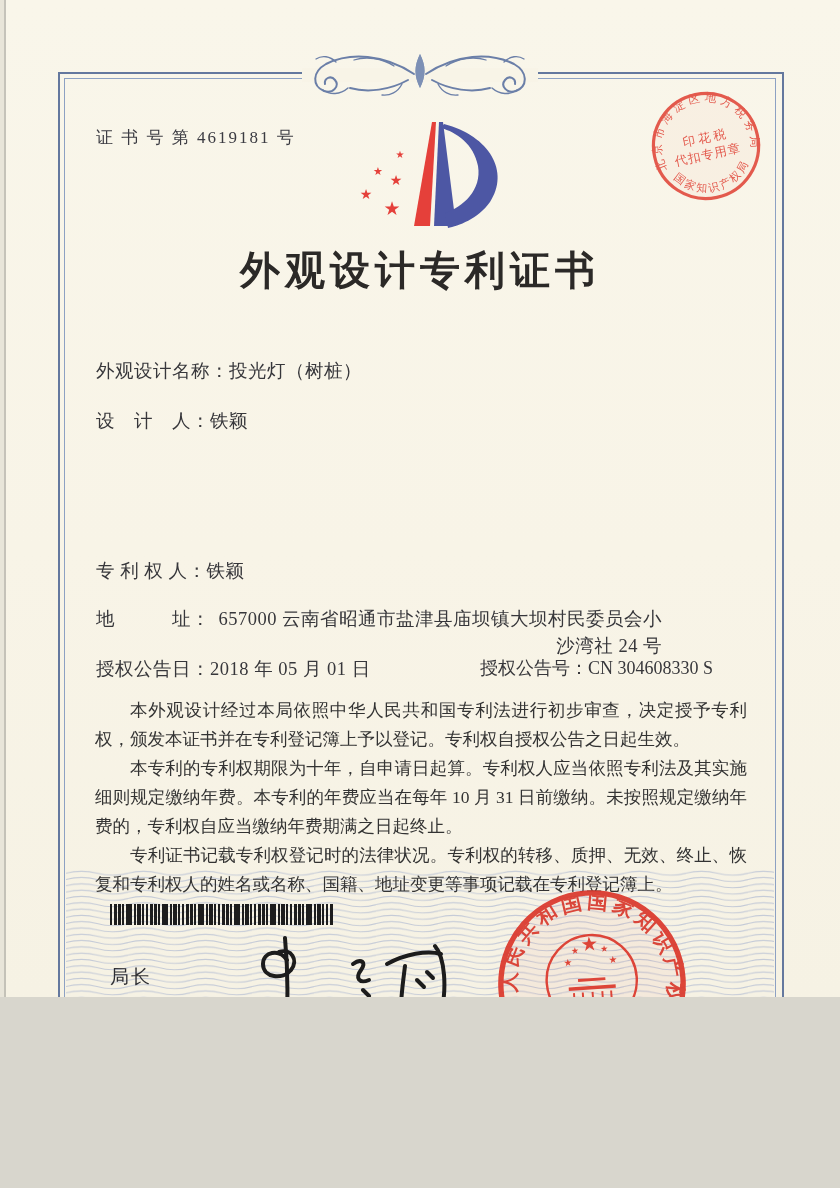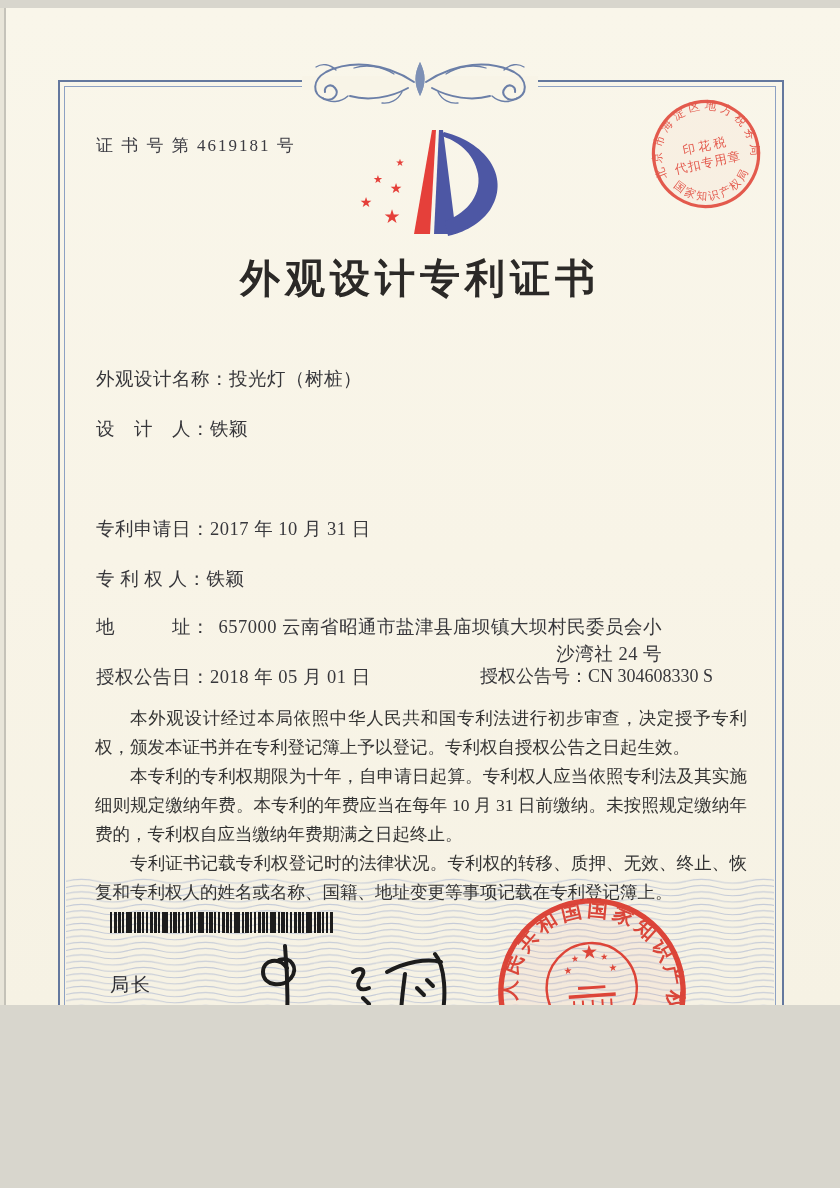--- a/index.html
+++ b/index.html
@@ -1,16 +1,16 @@
 <!DOCTYPE html>
 <html><head>
 <meta charset="utf-8">
 <style>
   html,body{margin:0;padding:0;background:#d8d6cd;}
-  .page{position:relative;width:840px;height:997px;margin:8px auto;overflow:hidden;
+  .page{position:relative;width:840px;height:997px;margin:0 auto;overflow:hidden;
         background:linear-gradient(180deg,#f9f6ea 0%,#f8f4e7 55%,#f6f2e4 100%);
         font-family:"Liberation Serif","DejaVu Serif",serif;color:#333;}
   .abs{position:absolute;}
   
   .scan-left-strip{left:0;top:0;width:4px;height:100%;background:#e8e5d9;}
   .scan-left-line{left:4px;top:0;width:2px;height:100%;background:#a9a89f;opacity:.65;}
   .scan-bottom-line{left:0;top:1178px;width:100%;height:3px;background:#8799a8;}
   .scan-bottom-strip{left:0;top:1181px;width:100%;height:7px;background:#e6e4dc;}
   
   .frame-outer{left:58px;top:72px;width:722px;height:1058px;border:2px solid #64789e;}
@@ -128,23 +128,20 @@
   </svg>
 
   <div class="abs title content">外观设计专利证书</div>
 
   <div class="abs frow content" style="top:358px">
     <span class="flabel">外观设计名称：</span><span class="fvalue">投光灯（树桩）</span>
   </div>
   <div class="abs frow content" style="top:408px">
     <span class="flabel">设　计　人：</span><span class="fvalue">铁颖</span>
   </div>
-  <div class="abs frow content" style="top:508px">
-    <span class="flabel">专利申请日：</span><span class="fvalue">2017 年 10 月 31 日</span>
-  </div>
   <div class="abs frow content" style="top:558px">
     <span class="flabel">专 利 权 人：</span><span class="fvalue">铁颖</span>
   </div>
   <div class="abs frow content" style="top:606px">
     <span class="flabel">地　　　址：</span><span class="fvalue addr-value">657000 云南省昭通市盐津县庙坝镇大坝村民委员会小沙湾社 24 号</span>
   </div>
   <div class="abs frow content" style="top:656px">
     <span class="flabel">授权公告日：</span><span class="fvalue">2018 年 05 月 01 日</span>
   </div>
   <div class="abs grant-no content">

